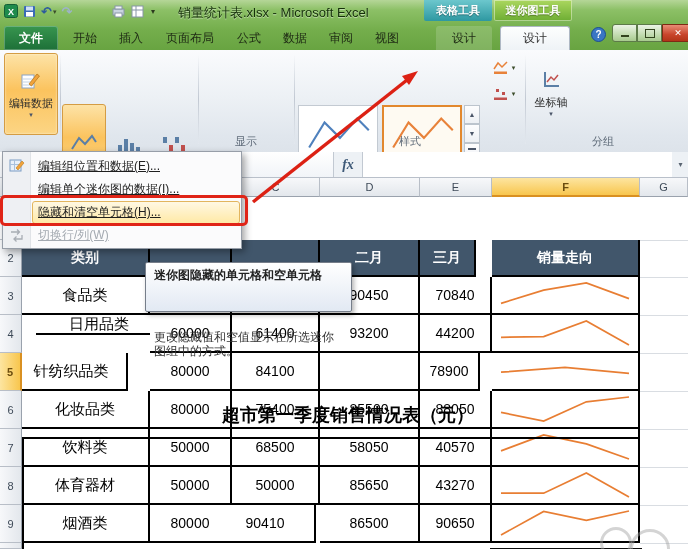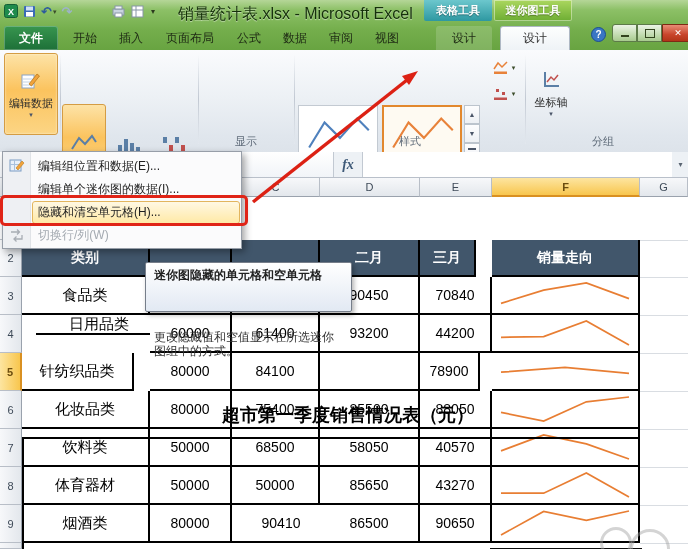--- a/index.html
+++ b/index.html
@@ -9,21 +9,21 @@
 
   
   .chrome{left:0;top:0;width:688px;height:50px;
     background:linear-gradient(180deg,#b5d698 0%,#8cc066 20%,#74ae4c 60%,#68a441 100%);}
   .qat{left:4px;top:3px;height:16px;display:flex;align-items:center;gap:5px;}
   .qbtn{display:inline-flex;align-items:center;justify-content:center;height:15px;cursor:default;}
   .undo{color:#2c5a9e;font-size:13px;font-weight:bold;line-height:13px;}
   .redo{color:#9db3c8;font-size:13px;font-weight:bold;line-height:13px;}
   .dd{font-style:normal;font-size:7px;color:#3b4c2a;margin-left:1px;}
   .qat2{left:112px;top:3px;height:16px;display:flex;align-items:center;gap:6px;}
-  .title-text{left:178px;top:4px;font-size:16px;color:#15300a;text-shadow:0 1px 1px rgba(255,255,255,.55);white-space:nowrap;}
+  .title-text{left:178px;top:4px;font-size:13px;color:#15300a;text-shadow:0 1px 1px rgba(255,255,255,.55);white-space:nowrap;}
   .ctx{top:0;height:21px;line-height:21px;text-align:center;font-size:11px;font-weight:bold;color:#fff;
        text-shadow:0 1px 1px rgba(0,0,0,.35);border-radius:0 0 2px 2px;}
   .ctx1{left:424px;width:68px;background:linear-gradient(#6cc7cd,#2e98a1);}
   .ctx2{left:494px;width:78px;background:linear-gradient(#abd75f,#6dad33);box-shadow:inset 0 0 0 1px rgba(255,255,255,.45);}
 
   .tab{top:26px;height:24px;line-height:24px;font-size:12px;color:#1e2a14;text-align:center;cursor:default;}
   .tab.file{background:linear-gradient(#38964f,#1d7038);color:#fff;font-weight:bold;border-radius:3px 3px 0 0;
             box-shadow:inset 0 0 0 1px rgba(255,255,255,.25);}
   .tab.ctxtab{background:rgba(255,255,255,.16);border-radius:3px 3px 0 0;}
   .tab.active{background:linear-gradient(#fdfefe,#eef2f6);border:1px solid #aeb8c4;border-bottom:none;
@@ -99,21 +99,21 @@
   .tframe{position:absolute;left:22px;top:240px;width:618px;height:303px;border-left:2px solid #000;
           border-top:2px solid #000;box-sizing:border-box;pointer-events:none;z-index:2;}
   .selbox{position:absolute;left:490px;top:351px;width:152px;height:42px;border:3px solid #0c0c0c;
           box-sizing:border-box;z-index:3;pointer-events:none;}
 
   
   .menu{left:2px;top:151px;width:240px;height:98px;background:#fbfbfc;border:1px solid #979ea8;box-sizing:border-box;
         box-shadow:3px 3px 7px rgba(0,0,0,.35);z-index:40;}
   .mgutter{position:absolute;left:0;top:0;width:27px;height:96px;background:#eef0f3;border-right:1px solid #e0e3e7;}
   .mitem{position:absolute;left:30px;width:206px;height:23px;line-height:23px;font-size:12px;color:#1f1f1f;
-         padding-left:5px;box-sizing:border-box;white-space:nowrap;}
+         padding-left:5px;box-sizing:border-box;white-space:nowrap;text-decoration:underline;}
   .mitem.hover{background:linear-gradient(#fff8e3,#ffe9a6);border:1px solid #e2b55e;border-radius:3px;
                line-height:21px;left:29px;width:208px;}
   .mitem.disabled{color:#a4aab1;}
   .micon{position:absolute;left:6px;width:16px;height:16px;}
 
   
   .stooltip{left:145px;top:262px;width:207px;height:50px;background:linear-gradient(#ffffff,#e2e9f3);
         border:1px solid #767e8a;border-radius:2px;box-shadow:2px 3px 5px rgba(0,0,0,.3);
         padding:5px 8px;box-sizing:border-box;z-index:30;}
   .ttl{font-size:12px;font-weight:bold;color:#222;line-height:14px;margin-bottom:2px;white-space:nowrap;}
@@ -384,21 +384,21 @@
         <div class="tcell tcat" style="left: 36px; top: 118px; width: 128px; height: 20px;">日用品类</div>
         <div class="tcell tnum" style="left: 150px; top: 118px; width: 82px; height: 38px;">60000</div>
         <div class="tcell tnum" style="left: 232px; top: 118px; width: 88px; height: 38px;">61400</div>
         <div class="tcell tnum" style="left: 320px; top: 118px; width: 100px; height: 38px;">93200</div>
         <div class="tcell tnum" style="left: 420px; top: 118px; width: 72px; height: 38px;">44200</div>
         <div class="tcell tspark" style="left: 492px; top: 118px; width: 148px; height: 38px;">
           <svg width="140" height="32">
             <polyline points="6,20.32 48.666666666666664,19.6 91.33333333333333,4 134,28" fill="none" stroke="#e87e33" stroke-width="1.7"></polyline>
           </svg>
         </div>
-        <div class="tcell tcat" style="left: 22px; top: 156px; width: 112px; height: 38px;">针纺织品类</div>
+        <div class="tcell tcat" style="left: 16px; top: 156px; width: 112px; height: 38px;">针纺织品类</div>
         <div class="tcell tnum" style="left: 150px; top: 156px; width: 82px; height: 38px;">80000</div>
         <div class="tcell tnum" style="left: 232px; top: 156px; width: 88px; height: 38px;">84100</div>
         <div class="tcell tnum" style="left: 320px; top: 156px; width: 100px; height: 38px;"></div>
         <div class="tcell tnum" style="left: 420px; top: 156px; width: 60px; height: 38px;">78900</div>
         <div class="tcell tspark" style="left: 492px; top: 156px; width: 148px; height: 38px;">
           <svg width="140" height="32">
             <polyline points="6,17.2 70,12.399999999999999 134,18.4" fill="none" stroke="#e87e33" stroke-width="1.7"></polyline>
           </svg>
         </div>
         <div class="tcell tcat" style="left: 22px; top: 194px; width: 128px; height: 38px;">化妆品类</div>
@@ -426,21 +426,21 @@
         <div class="tcell tnum" style="left: 232px; top: 270px; width: 88px; height: 38px;">50000</div>
         <div class="tcell tnum" style="left: 320px; top: 270px; width: 100px; height: 38px;">85650</div>
         <div class="tcell tnum" style="left: 420px; top: 270px; width: 72px; height: 38px;">43270</div>
         <div class="tcell tspark" style="left: 492px; top: 270px; width: 148px; height: 38px;">
           <svg width="140" height="32">
             <polyline points="6,24.16 48.666666666666664,24.16 91.33333333333333,4 134,28" fill="none" stroke="#e87e33" stroke-width="1.7"></polyline>
           </svg>
         </div>
         <div class="tcell tcat" style="left: 22px; top: 308px; width: 128px; height: 38px;">烟酒类</div>
         <div class="tcell tnum" style="left: 150px; top: 308px; width: 82px; height: 38px;">80000</div>
-        <div class="tcell tnum" style="left: 232px; top: 308px; width: 100px; height: 38px;">90410</div>
+        <div class="tcell tnum" style="left: 216px; top: 308px; width: 100px; height: 38px;">90410</div>
         <div class="tcell tnum" style="left: 320px; top: 308px; width: 100px; height: 38px;">86500</div>
         <div class="tcell tnum" style="left: 420px; top: 308px; width: 72px; height: 38px;">90650</div>
         <div class="tcell tspark" style="left: 492px; top: 308px; width: 148px; height: 38px;">
           <svg width="140" height="32">
             <polyline points="6,28 48.666666666666664,4.48 91.33333333333333,13.36 134,4" fill="none" stroke="#e87e33" stroke-width="1.7"></polyline>
           </svg>
         </div>
       </div>
     <div class="tframe"></div>
     <div class="selbox">

